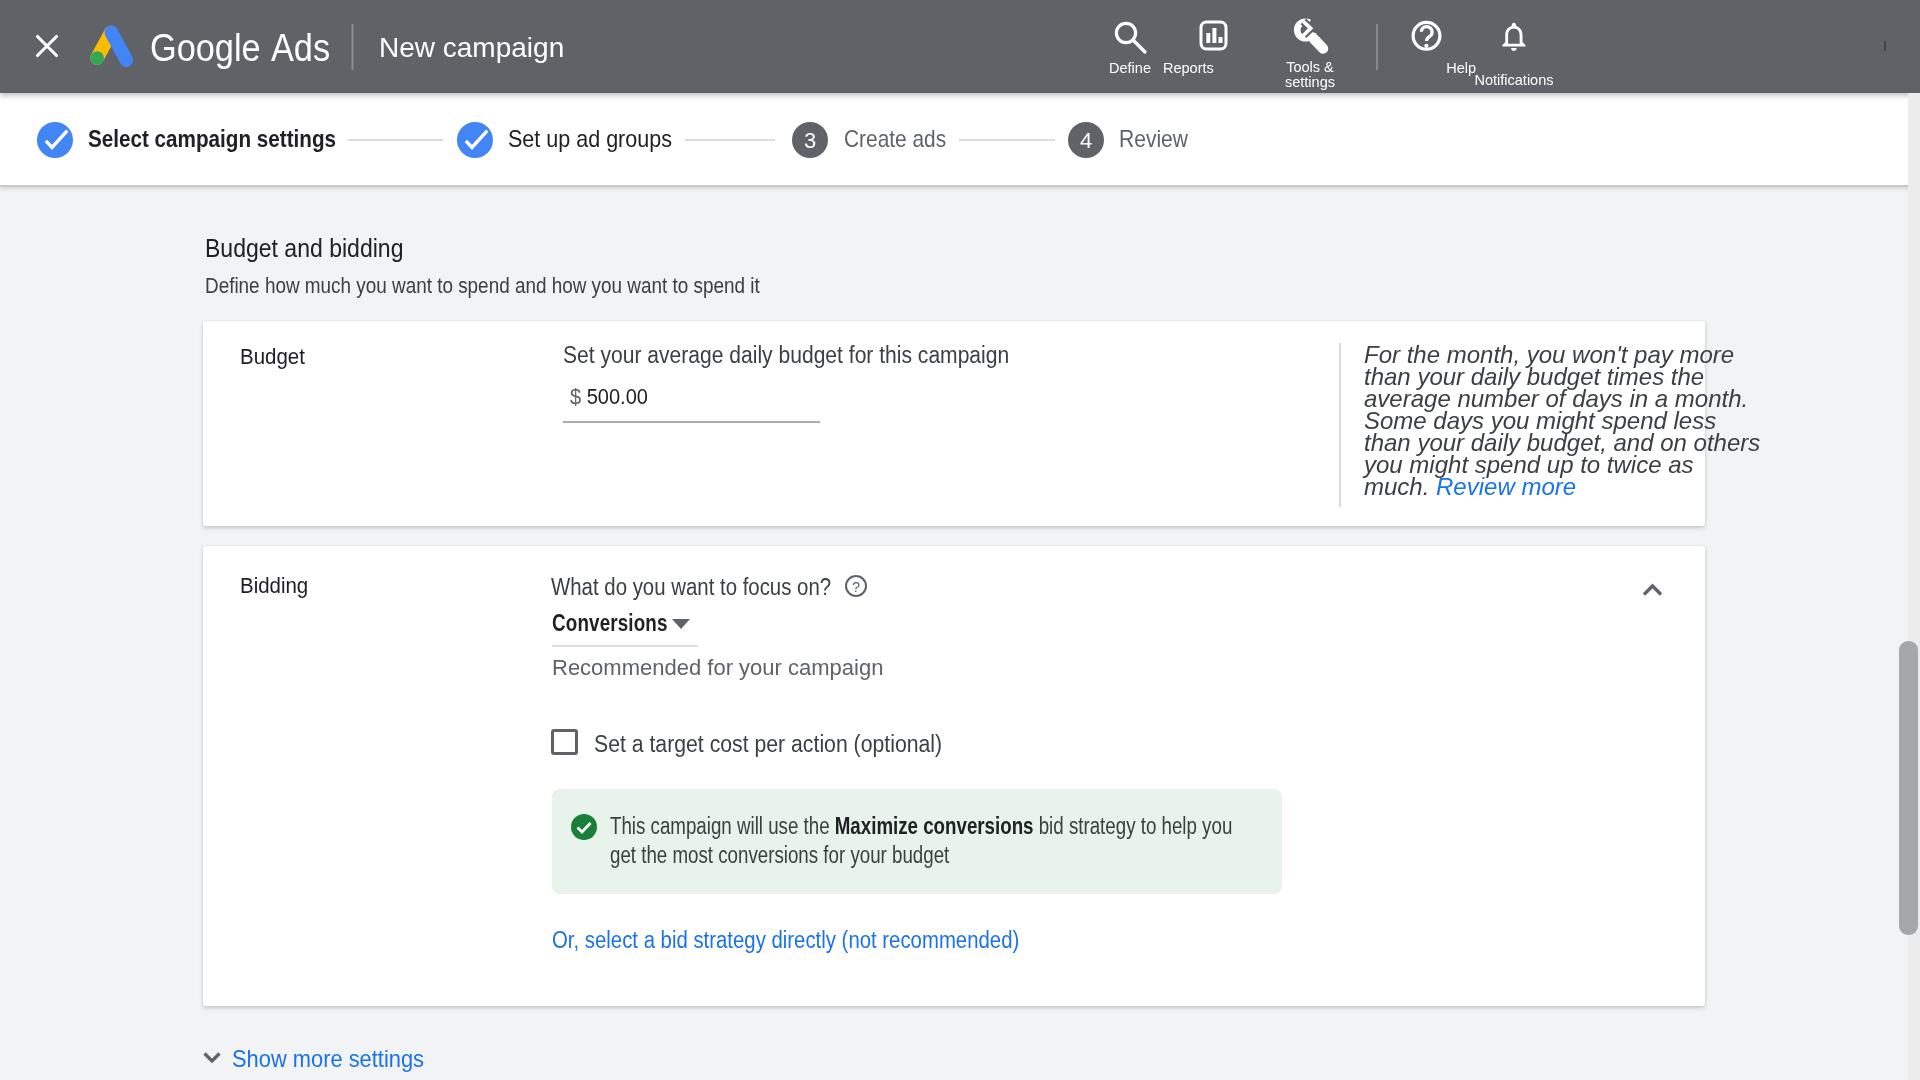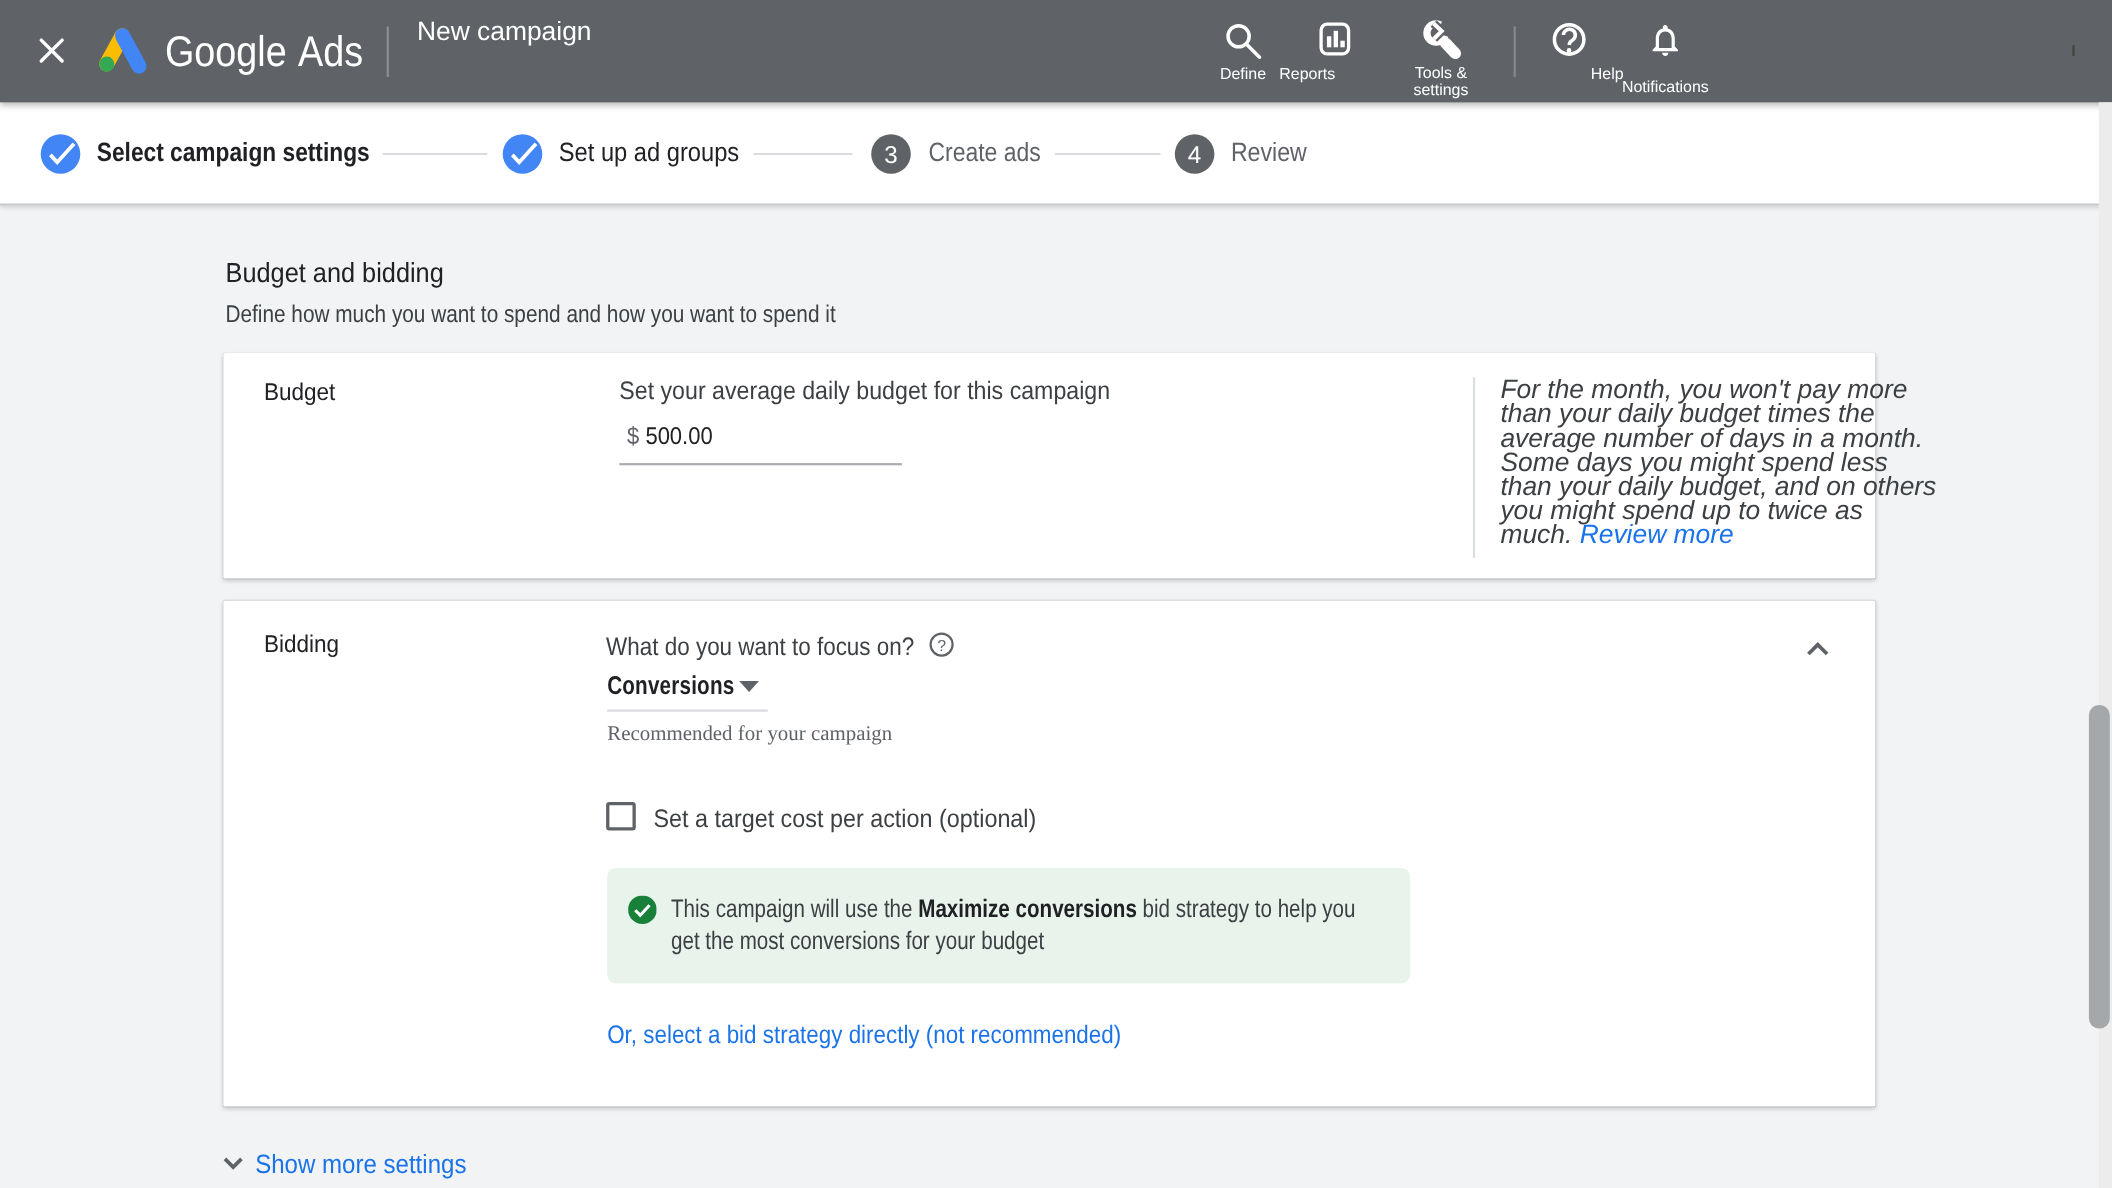--- a/index.html
+++ b/index.html
@@ -37,21 +37,21 @@
 
   <path d="M37.5 36.5 L56.5 55.5 M56.5 36.5 L37.5 55.5" stroke="#ffffff" stroke-width="3.1" stroke-linecap="round"></path>
 
   <line x1="97" y1="58" x2="111" y2="32.7" stroke="#fbbc04" stroke-width="13.8" stroke-linecap="round"></line>
   <line x1="111.4" y1="32.5" x2="126.3" y2="60" stroke="#4285f4" stroke-width="13.8" stroke-linecap="round"></line>
   <circle cx="97.1" cy="58.2" r="6.9" fill="#34a853"></circle>
 
   <line x1="352.5" y1="24" x2="352.5" y2="70" stroke="#8b8f94" stroke-width="2"></line>
 </svg>
 <div class="abs" style="left:150px;top:28.4px;font-size:39px;line-height:39px;color:#ffffff;transform:scaleX(0.88);transform-origin:0 0;word-spacing:3px;">Google Ads</div>
-<div class="abs" style="left:379px;top:13px;font-size:24px;line-height:32px;color:#ffffff;">New campaign</div>
+<div class="abs" style="left:379px;top:32px;font-size:28px;line-height:32px;color:#ffffff;">New campaign</div>
 
 <svg class="abs" style="left:1100px;top:14px;" width="440" height="46" viewBox="0 0 440 46">
 
   <circle cx="26" cy="19" r="9.6" fill="none" stroke="#ffffff" stroke-width="3.2"></circle>
   <line x1="33" y1="26" x2="45" y2="38" stroke="#ffffff" stroke-width="3.2" stroke-linecap="round"></line>
 
   <rect x="101" y="8" width="25" height="27" rx="5.5" fill="none" stroke="#ffffff" stroke-width="3"></rect>
   <rect x="106.3" y="19" width="4" height="10" fill="#ffffff"></rect>
   <rect x="112.4" y="14" width="4" height="15" fill="#ffffff"></rect>
   <rect x="118.5" y="23" width="4" height="6" fill="#ffffff"></rect>
@@ -96,21 +96,21 @@
 <div class="abs" style="left:551px;top:576.3px;font-size:23px;line-height:23px;color:#3c4043;transform:scaleX(0.887);transform-origin:0 0;">What do you want to focus on?</div>
 <svg class="abs" style="left:844px;top:574.2px;" width="26" height="26" viewBox="0 0 26 26">
   <circle cx="12" cy="12" r="10" fill="none" stroke="#5f6368" stroke-width="2"></circle>
   <text x="12" y="17.5" font-size="14.5" fill="#5f6368" text-anchor="middle" font-family="Liberation Sans">?</text>
 </svg>
 <div class="abs" style="left:552px;top:612.3px;font-size:23.5px;line-height:23.5px;font-weight:bold;color:#202124;transform:scaleX(0.8);transform-origin:0 0;letter-spacing:0.2px;">Conversions</div>
 <svg class="abs" style="left:671px;top:618px;" width="20" height="12" viewBox="0 0 20 12">
   <polygon points="1,1 19,1 10,11" fill="#5f6368"></polygon>
 </svg>
 <div class="abs" style="left:552px;top:645px;width:146px;height:1.5px;background:#dadce0;"></div>
-<div class="abs" style="left:552px;top:659px;font-size:19px;line-height:17.5px;color:#5f6368;font-family:Liberation Serif, serif;">Recommended for your campaign</div>
+<div class="abs" style="left:552px;top:659px;font-size:22px;line-height:17.5px;color:#5f6368;">Recommended for your campaign</div>
 <div class="abs" style="left:551px;top:729px;width:27px;height:26px;border:3px solid #5f6368;border-radius:3px;"></div>
 <div class="abs" style="left:594px;top:732.8px;font-size:23px;line-height:23px;color:#3c4043;transform:scaleX(0.923);transform-origin:0 0;">Set a target cost per action (optional)</div>
 
 <div class="abs" style="left:552px;top:789px;width:730px;height:105px;background:#e7f3eb;border-radius:8px;"></div>
 <svg class="abs" style="left:571px;top:814px;" width="26" height="26" viewBox="0 0 26 26">
   <circle cx="13" cy="13" r="13" fill="#188038"></circle>
   <path d="M6.5 13.5 l4.5 4.5 l8.5 -9" fill="none" stroke="#ffffff" stroke-width="2.8"></path>
 </svg>
 <div class="abs" style="left:610px;top:812.3px;font-size:23px;line-height:29px;color:#3c4043;transform:scaleX(0.814);transform-origin:0 0;">This campaign will use the <span style="font-weight:bold;color:#202124;">Maximize conversions</span> bid strategy to help you<br>get the most conversions for your budget</div>
 

